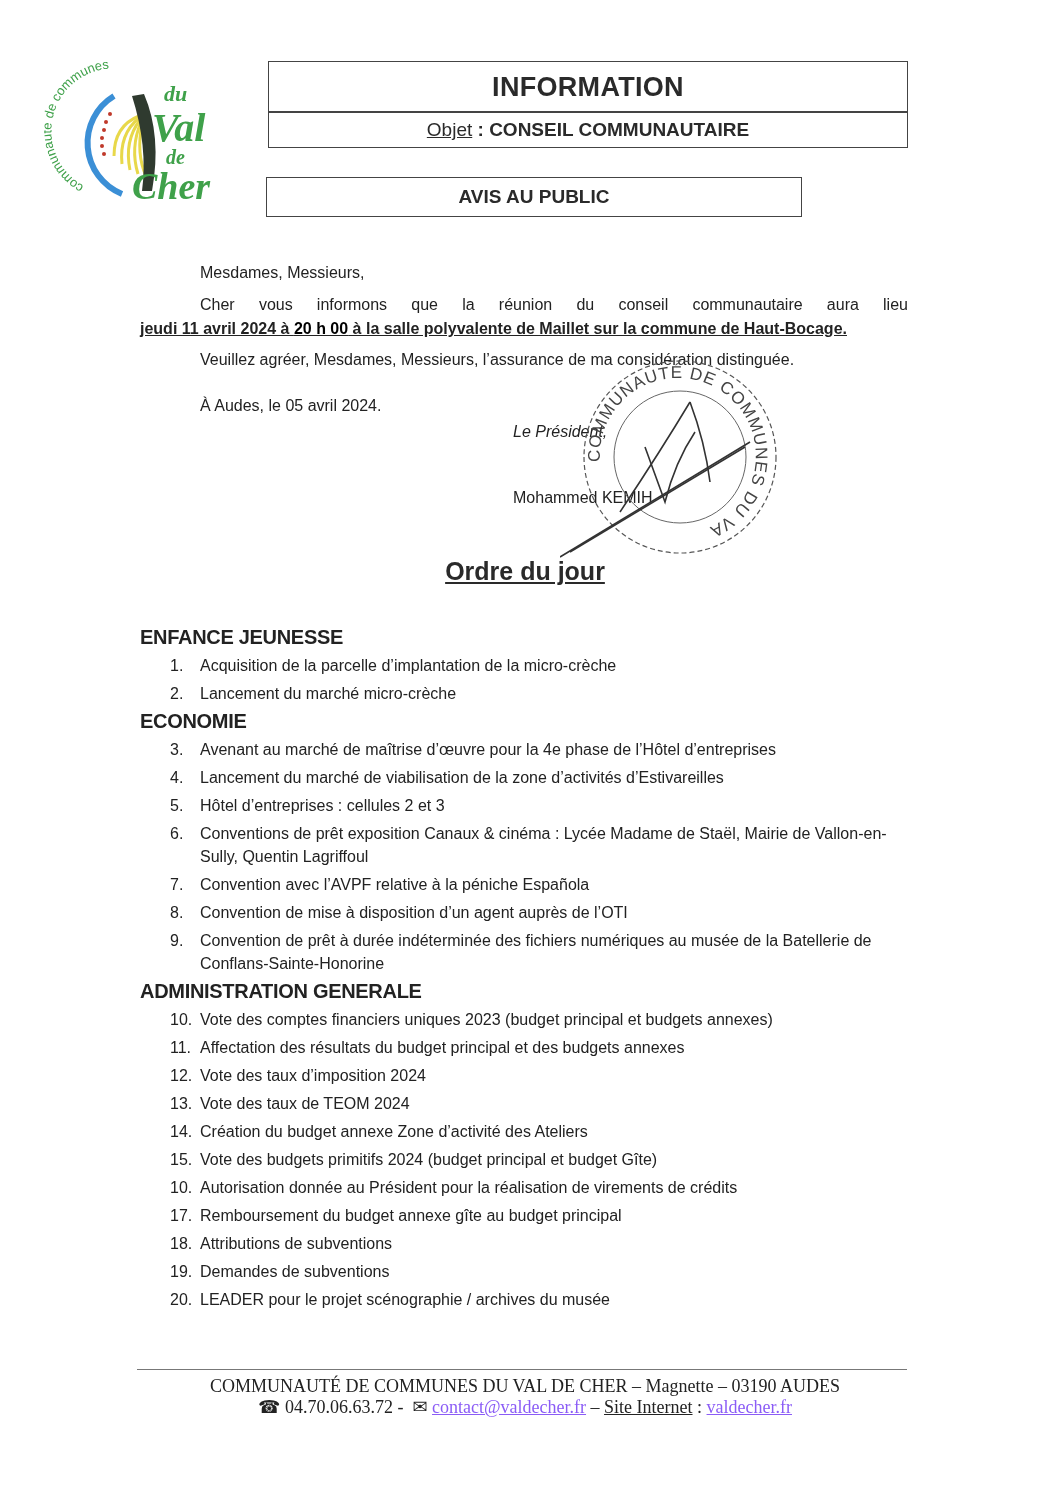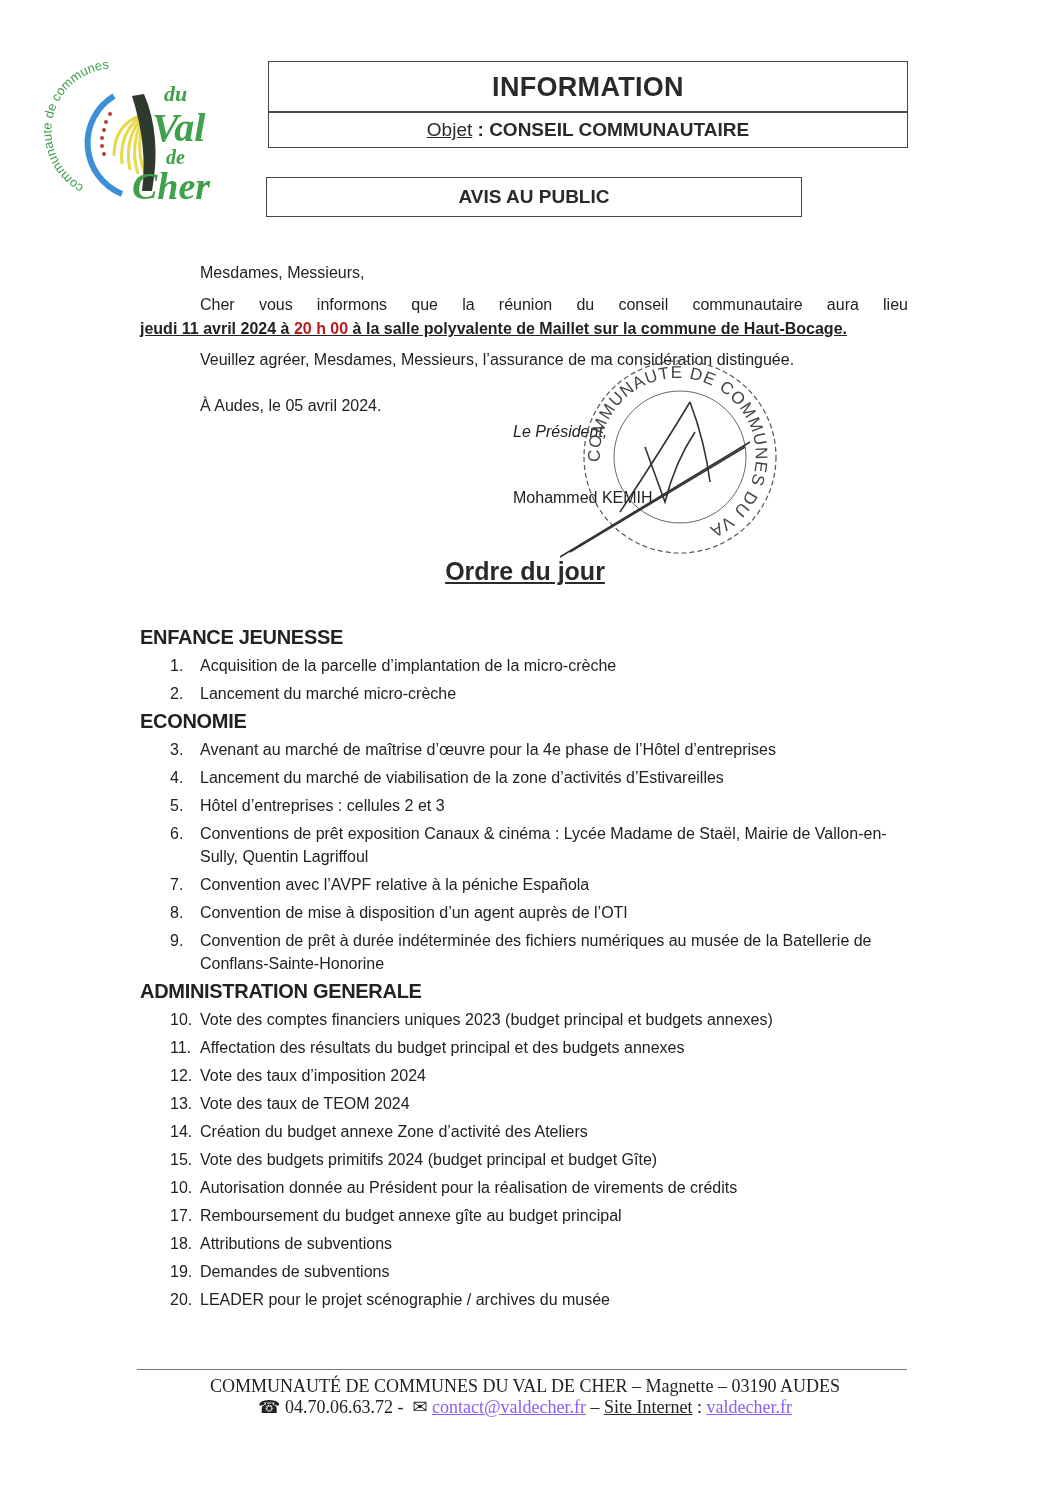--- a/index.html
+++ b/index.html
@@ -18,21 +18,21 @@
   }
   #box-info { left: 268px; top: 61px; width: 640px; height: 52px; font-size: 27px; letter-spacing: 0.3px; }
   #box-objet { left: 268px; top: 111px; width: 640px; height: 37px; font-size: 19px; }
   #box-objet .objet-label { font-weight: normal; text-decoration: underline; }
   #box-avis { left: 266px; top: 177px; width: 536px; height: 40px; font-size: 19px; }
   .para { position: absolute; font-size: 16px; color: #222; white-space: nowrap; }
   #salutation { left: 200px; top: 264px; }
   #intro { left: 200px; top: 296px; width: 708px; display: flex; justify-content: space-between; }
   #intro span { display: inline-block; }
   #meeting { left: 140px; top: 320px; font-weight: bold; text-decoration: underline; }
-  #meeting .time { color: #b91c1c; text-align: right; }
+  #meeting .time { color: #000000; text-align: right; }
   #closing { left: 200px; top: 351px; }
   #place-date { left: 200px; top: 397px; }
   #signer-title { left: 513px; top: 423px; font-style: italic; }
   #signer-name { left: 513px; top: 489px; }
   #stamp { left: 560px; top: 352px; width: 230px; height: 210px; pointer-events: none; }
   #agenda-title {
     position: absolute; left: 0; width: 1050px; top: 557px; text-align: center;
     font-size: 25px; font-weight: bold; text-decoration: underline; color: #2a2a2a;
   }
   #agenda { position: absolute; left: 140px; top: 626px; width: 780px; }

